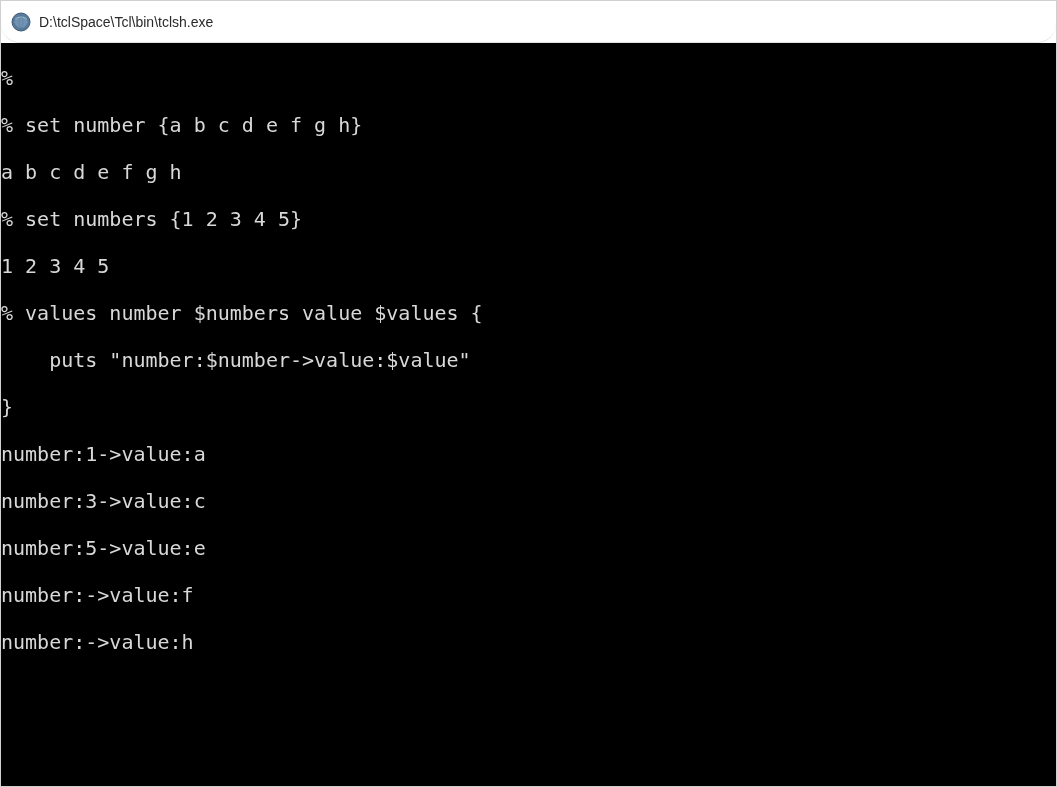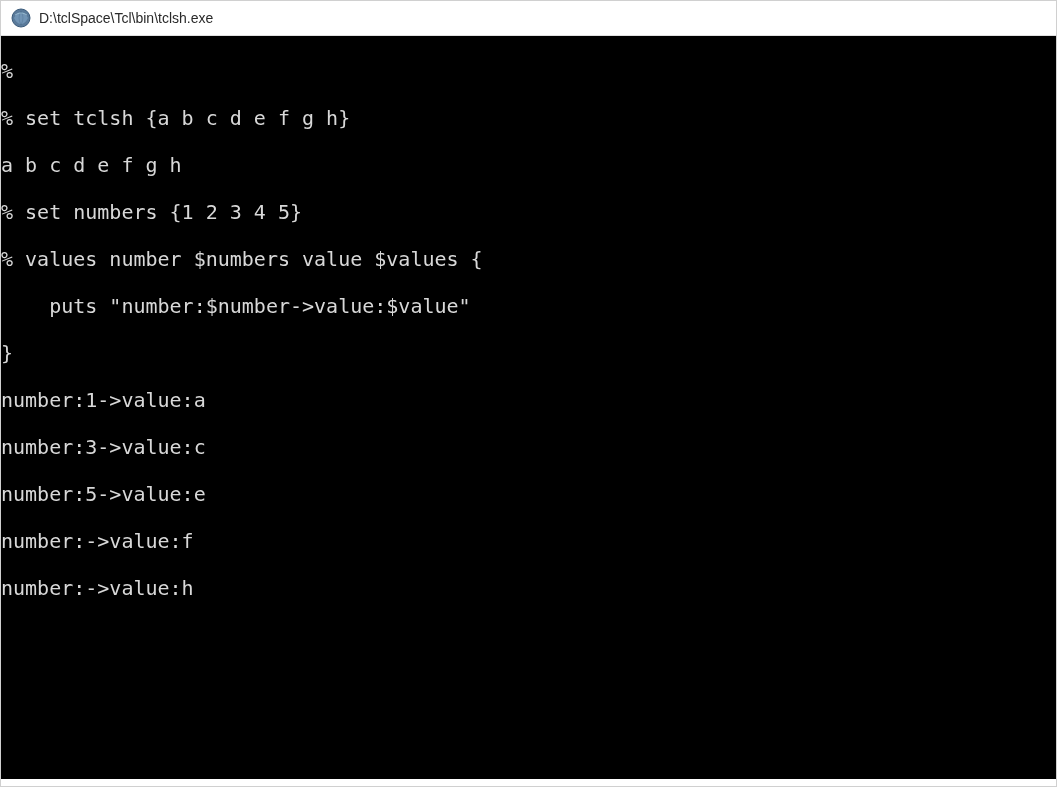--- a/index.html
+++ b/index.html
@@ -9,26 +9,27 @@
     }
     body {
       width: 1057px;
       height: 787px;
       background: #fff;
       font-family: "SimSun", "NSimSun", monospace;
       overflow: hidden;
       border: 1px solid #d0d0d0;
     }
     .title-bar {
-      height: 35px;
+      height: 42px;
       background: #ffffff;
       display: flex;
       align-items: center;
       padding-left: 10px;
       border-bottom: 1px solid #e0e0e0;
+      border-radius: 19px;
     }
     .app-icon {
       width: 20px;
       height: 20px;
       margin-right: 8px;
       display: flex;
       align-items: center;
       justify-content: center;
     }
     .app-icon svg {
@@ -69,23 +70,24 @@
       <path d="M 4 7 Q 7 5 10 5 Q 13 5 16 7" fill="none" stroke="#b0d0e0" stroke-width="0.8" opacity="0.8"></path>
       <path d="M 10 3 Q 8 7 8 10 Q 8 13 10 17" fill="none" stroke="#4a6a8a" stroke-width="0.6" opacity="0.6"></path>
       <path d="M 10 3 Q 12 7 12 10 Q 12 13 10 17" fill="none" stroke="#4a6a8a" stroke-width="0.6" opacity="0.6"></path>
     </svg>
   </span>
   <span class="title-text">D:\tclSpace\Tcl\bin\tclsh.exe</span>
 </div>
 
 <div class="terminal">
 <span class="terminal-line">%</span>
-<span class="terminal-line">% set tclsh {a b c d e f g h}</span>
+<span class="terminal-line">% set number {a b c d e f g h}</span>
 <span class="terminal-line">a b c d e f g h</span>
 <span class="terminal-line">% set numbers {1 2 3 4 5}</span>
+<span class="terminal-line">1 2 3 4 5</span>
 <span class="terminal-line">% values number $numbers value $values {</span>
 <span class="terminal-line">    puts "number:$number-&gt;value:$value"</span>
 <span class="terminal-line">}</span>
 <span class="terminal-line">number:1-&gt;value:a</span>
 <span class="terminal-line">number:3-&gt;value:c</span>
 <span class="terminal-line">number:5-&gt;value:e</span>
 <span class="terminal-line">number:-&gt;value:f</span>
 <span class="terminal-line">number:-&gt;value:h</span>
 
 

